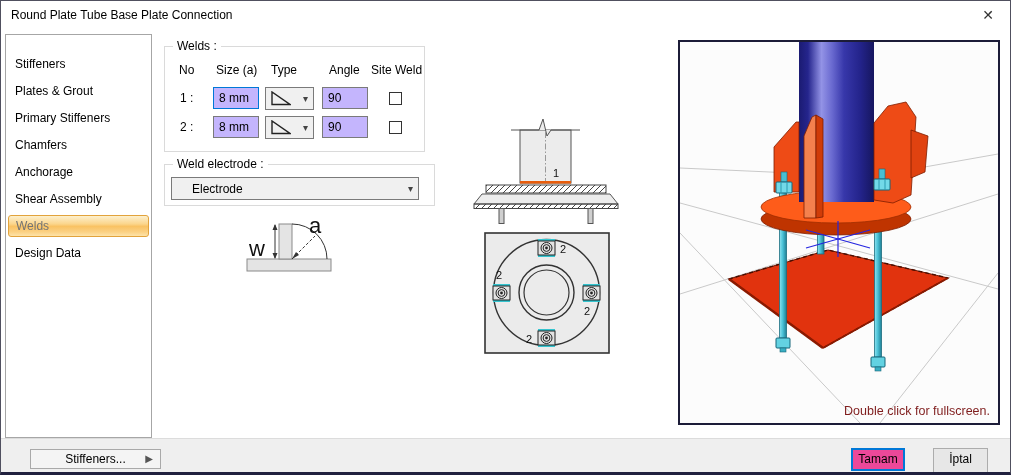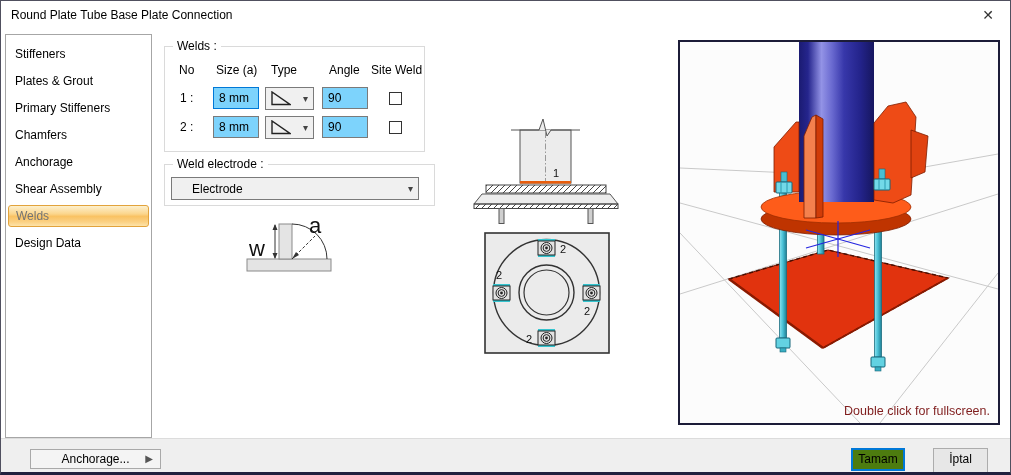--- a/index.html
+++ b/index.html
@@ -10,34 +10,34 @@
 
   
   .titlebar { position:absolute; left:0; top:0; right:0; height:28px; background:#fff;
               display:flex; align-items:center; }
   .title { padding-left:10px; font-size:12px; }
   .close-btn { margin-left:auto; width:44px; height:28px; display:flex; align-items:center;
                justify-content:center; font-size:14px; color:#333; cursor:default; }
 
   
   .sidebar { position:absolute; left:4px; top:33px; width:147px; height:404px;
-             background:#fff; border:1px solid #a6a6a6; padding-top:6px; }
+             background:#fff; border:1px solid #a6a6a6; padding-top:16px; }
   .side-item { height:27px; line-height:27px; padding-left:9px; font-size:12px; }
   .side-item.selected { height:22px; line-height:20px; margin:2px 2px 3px 2px; padding-left:7px;
              border:1px solid #e2a33c; border-radius:3px; color:#737373;
              background:linear-gradient(#fdf0cd 0%, #fbd58b 40%, #f9c263 52%, #fbd184 80%, #fde3a9 100%); }
 
   
   .group { position:absolute; border:1px solid #dadada; background:#fff; }
   .group-label { position:absolute; top:-8px; left:8px; background:#fff; padding:0 4px; font-size:12px; }
 
   .col-head { position:absolute; top:16px; font-size:12px; }
   .row-label { position:absolute; font-size:12px; }
   .txt-input { position:absolute; width:46px; height:22px; border:1px solid #7a7a7a;
-               font-family:"Liberation Sans",sans-serif; font-size:12px; padding-left:5px; background:#7dd3fc; outline:none; }
+               font-family:"Liberation Sans",sans-serif; font-size:12px; padding-left:5px; background:#c4b5fd; outline:none; }
   .txt-input.focused { border:1px solid #0078d7; }
   .combo { position:absolute; height:23px; background:#f0f0f0; border:1px solid #7a7a7a;
            display:flex; align-items:center; }
   .combo .chev { margin-left:auto; padding-right:5px; color:#444; font-size:10px; }
   .weld-combo { width:49px; padding-left:4px; }
   .checkbox { position:absolute; width:13px; height:13px; background:#fff; border:1px solid #333; }
 
   .electrode-combo { left:6px; top:12px; width:248px; padding-left:20px; font-size:12px; }
 
   
@@ -48,21 +48,21 @@
             border:2px solid #1c1c38; background:#fcfcfc; }
   .viewer-hint { position:absolute; right:8px; bottom:5px; font-size:12.5px; color:#7f1d1d; }
 
   
   .footer { position:absolute; left:0; right:0; top:437px; bottom:0; background:#efefef;
             border-top:1px solid #dcdcdc; }
   .btn { position:absolute; background:#f0f0f0; border:1px solid #a9a9a9;
          font-family:"Liberation Sans",sans-serif; font-size:12px; text-align:center; }
   .btn-favorites { left:29px; top:10px; width:131px; height:20px; line-height:18px; background:#f4f4f4; }
   .fav-arrow { position:absolute; right:7px; top:0; font-size:10px; color:#555; line-height:18px; }
-  .btn-ok { left:850px; top:9px; width:54px; height:23px; border:2px solid #0078d7; background:#4d7c0f; }
+  .btn-ok { left:850px; top:9px; width:54px; height:23px; border:2px solid #0078d7; background:#ec4899; }
   .btn-cancel { left:932px; top:9px; width:55px; height:40px; border:1px solid #acacac; background:#e7e7e7; }
 </style>
 </head>
 <body>
 
 <div id="app">
 
   <div class="titlebar">
     <div class="title">Round Plate Tube Base Plate Connection</div>
     <div class="close-btn">✕</div>
@@ -283,20 +283,20 @@
         <line x1="126" y1="188" x2="190" y2="206"></line>
         <line x1="190" y1="188" x2="126" y2="206"></line>
         <line x1="158" y1="179" x2="158" y2="215"></line>
       </g>
     </svg>
     <div class="viewer-hint">Double click for fullscreen.</div>
   </div>
 
   <div class="footer">
     <div class="btn btn-favorites">
-      <span>Anchorage...</span>
+      <span>Stiffeners...</span>
       <span class="fav-arrow">▶</span>
     </div>
     <div class="btn btn-ok" style="line-height:19px;">Tamam</div>
     <div class="btn btn-cancel" style="line-height:21px;">İptal</div>
   </div>
 
 </div>
 
 </body></html>

